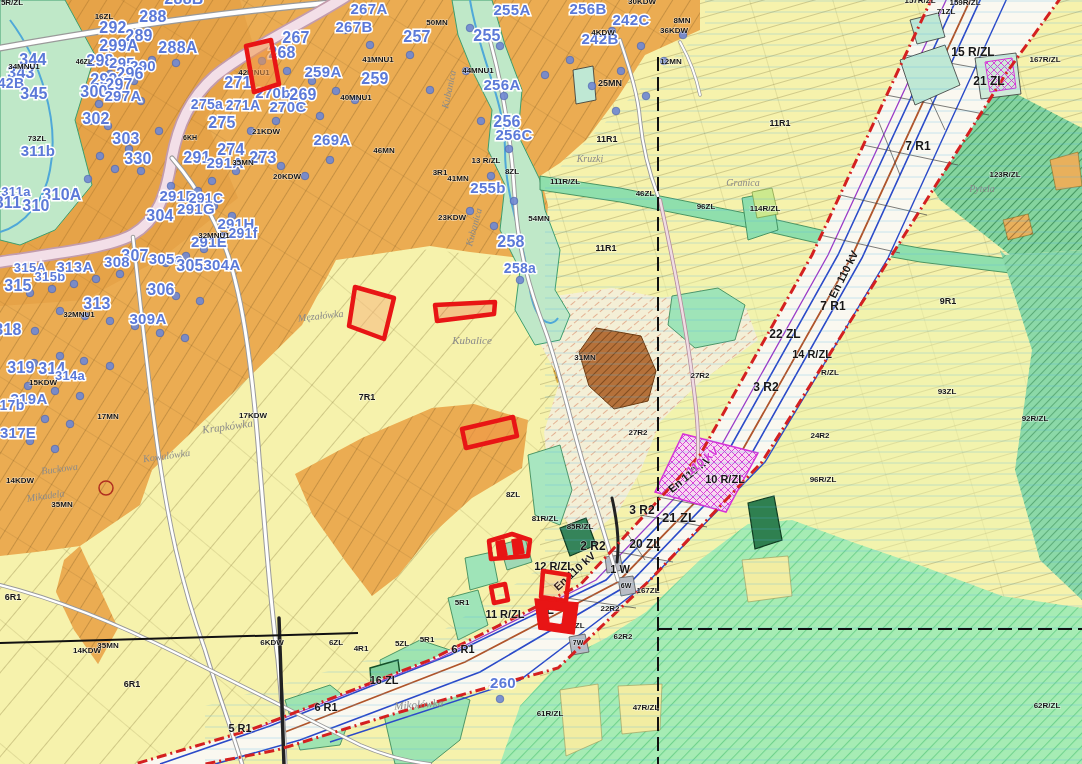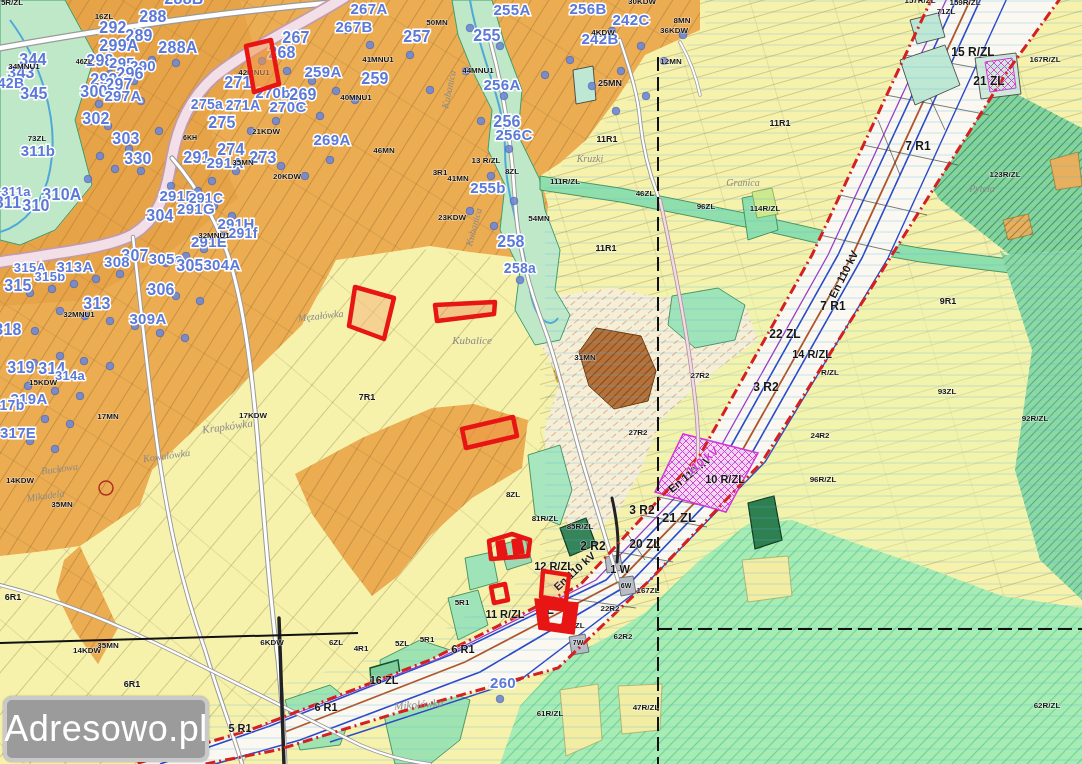--- a/index.html
+++ b/index.html
@@ -482,16 +482,13 @@
         <polygon points="489,541 512,534 530,540 528,556 491,559" class="red-parcel" style="fill: none;"></polygon>
         <polygon points="496,542 504,540 507,555 498,557" class="red-parcel solid"></polygon>
         <polygon points="512,540 521,538 524,553 514,555" class="red-parcel solid"></polygon>
         <polygon points="491,587 505,584 508,600 494,603" class="red-parcel" style="fill: none;"></polygon>
         <polygon points="543,571 569,575 566,601 541,597" class="red-parcel" style="fill: rgba(255, 70, 40, 0.12);"></polygon>
         <path d="M535,599 L578,603 L574,634 L539,629 Z M547,609 L564,611 L562,625 L549,623 Z" fill-rule="evenodd" class="red-parcel solid"></path>
       </g>
   <circle cx="106" cy="488" r="7" fill="none" stroke="#B03020" stroke-width="1.5"></circle>
 </svg>
 
-<div class="watermark">
-  <span>Adresowo.pl</span>
 </div>
-</div>
 
 </body></html>

